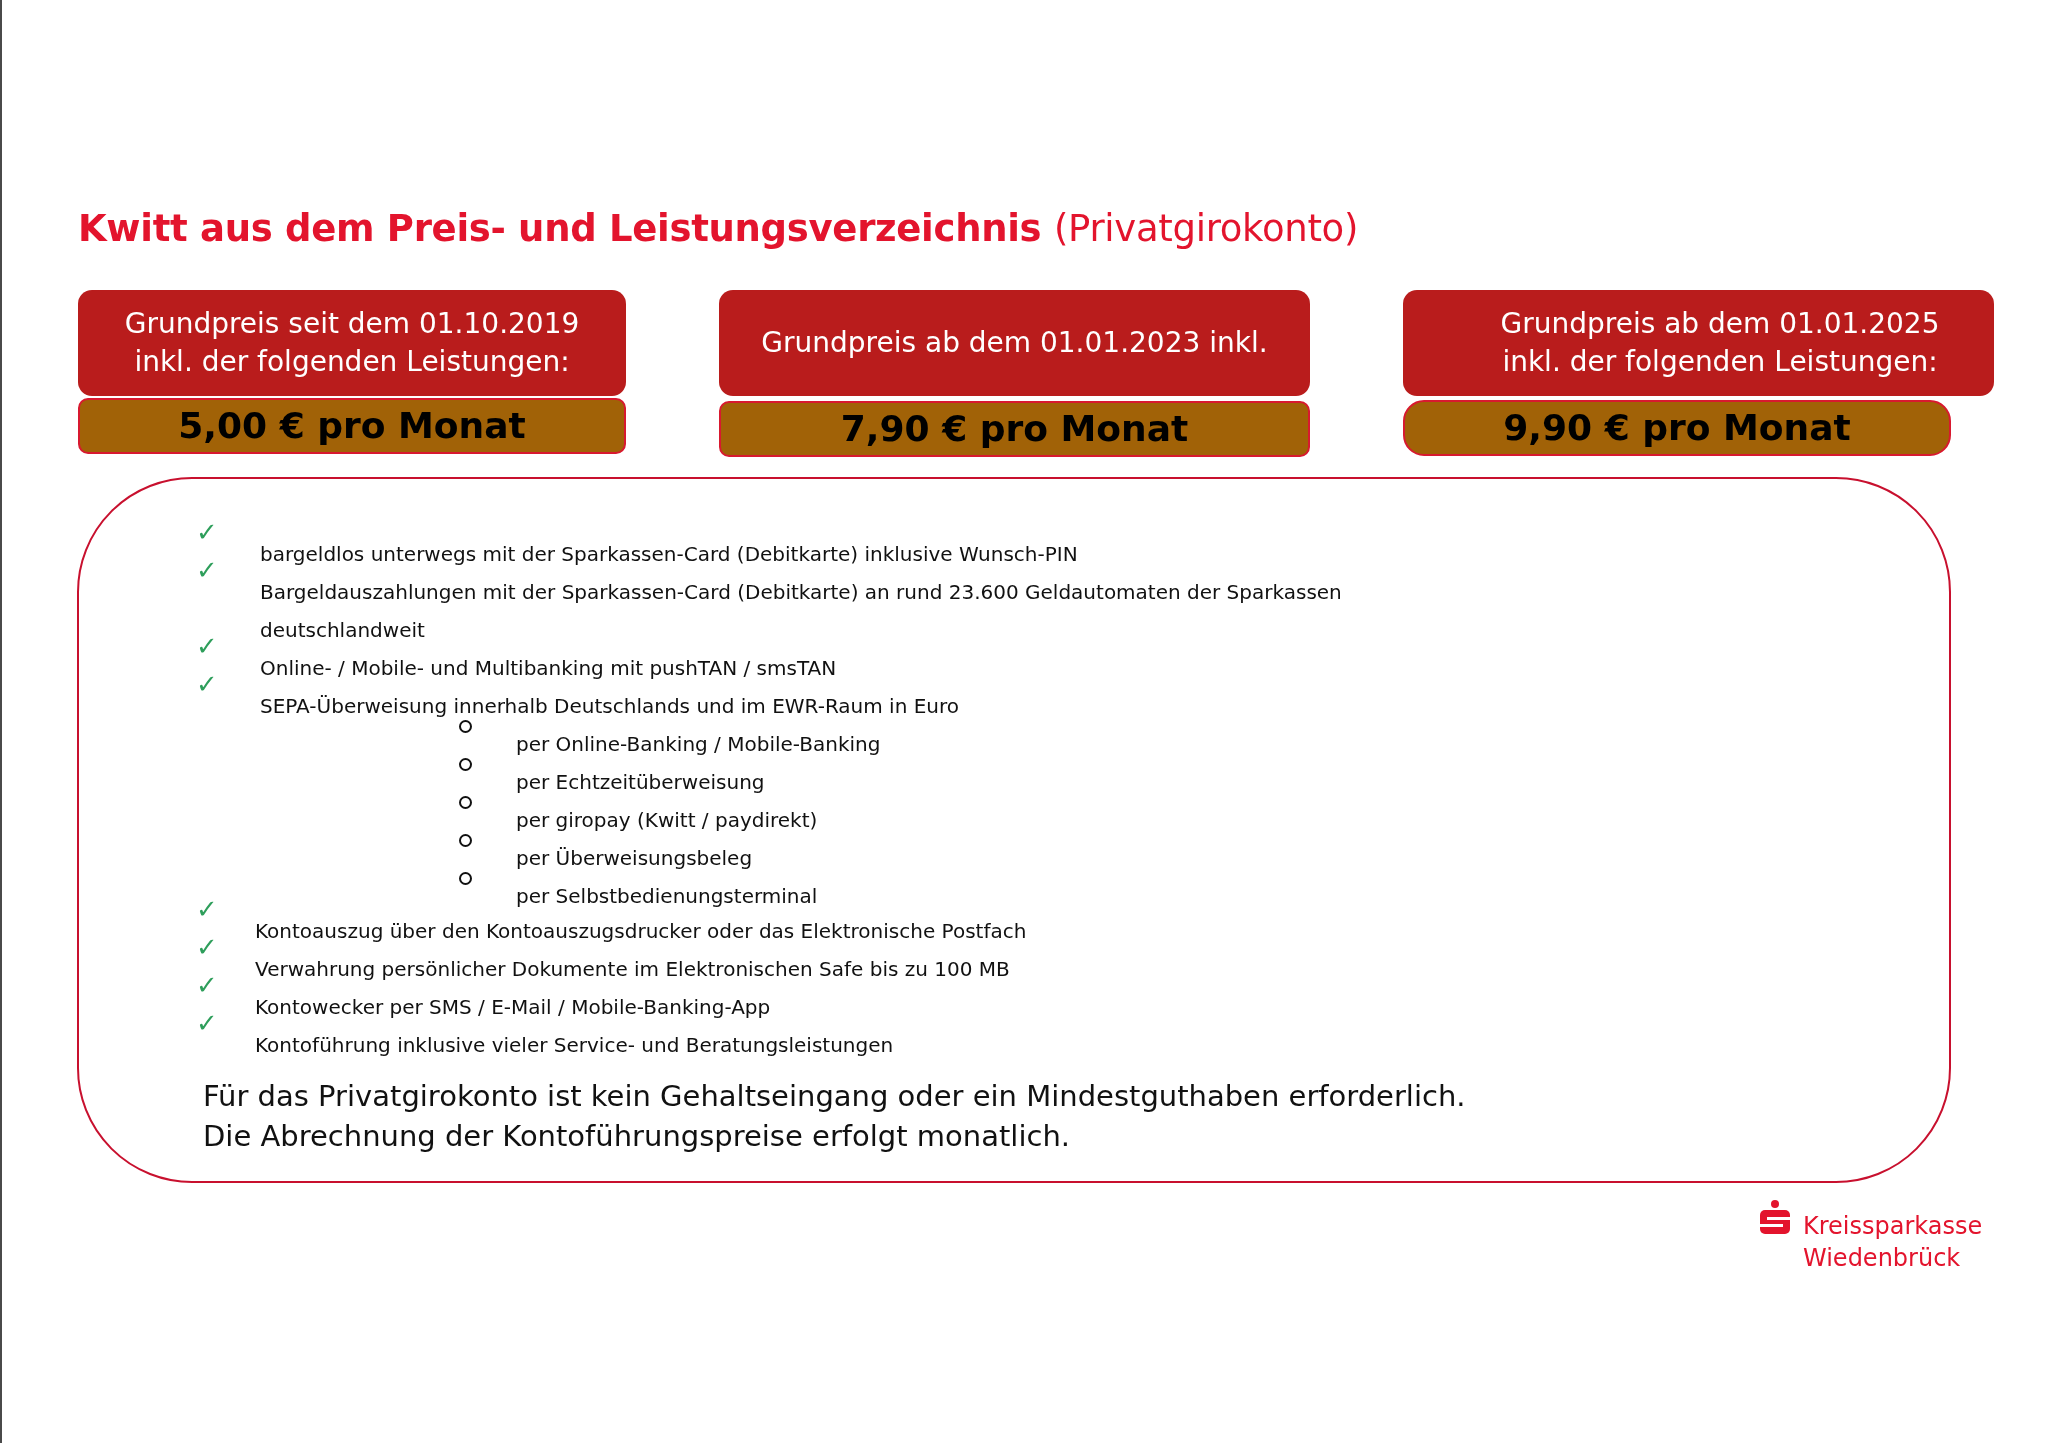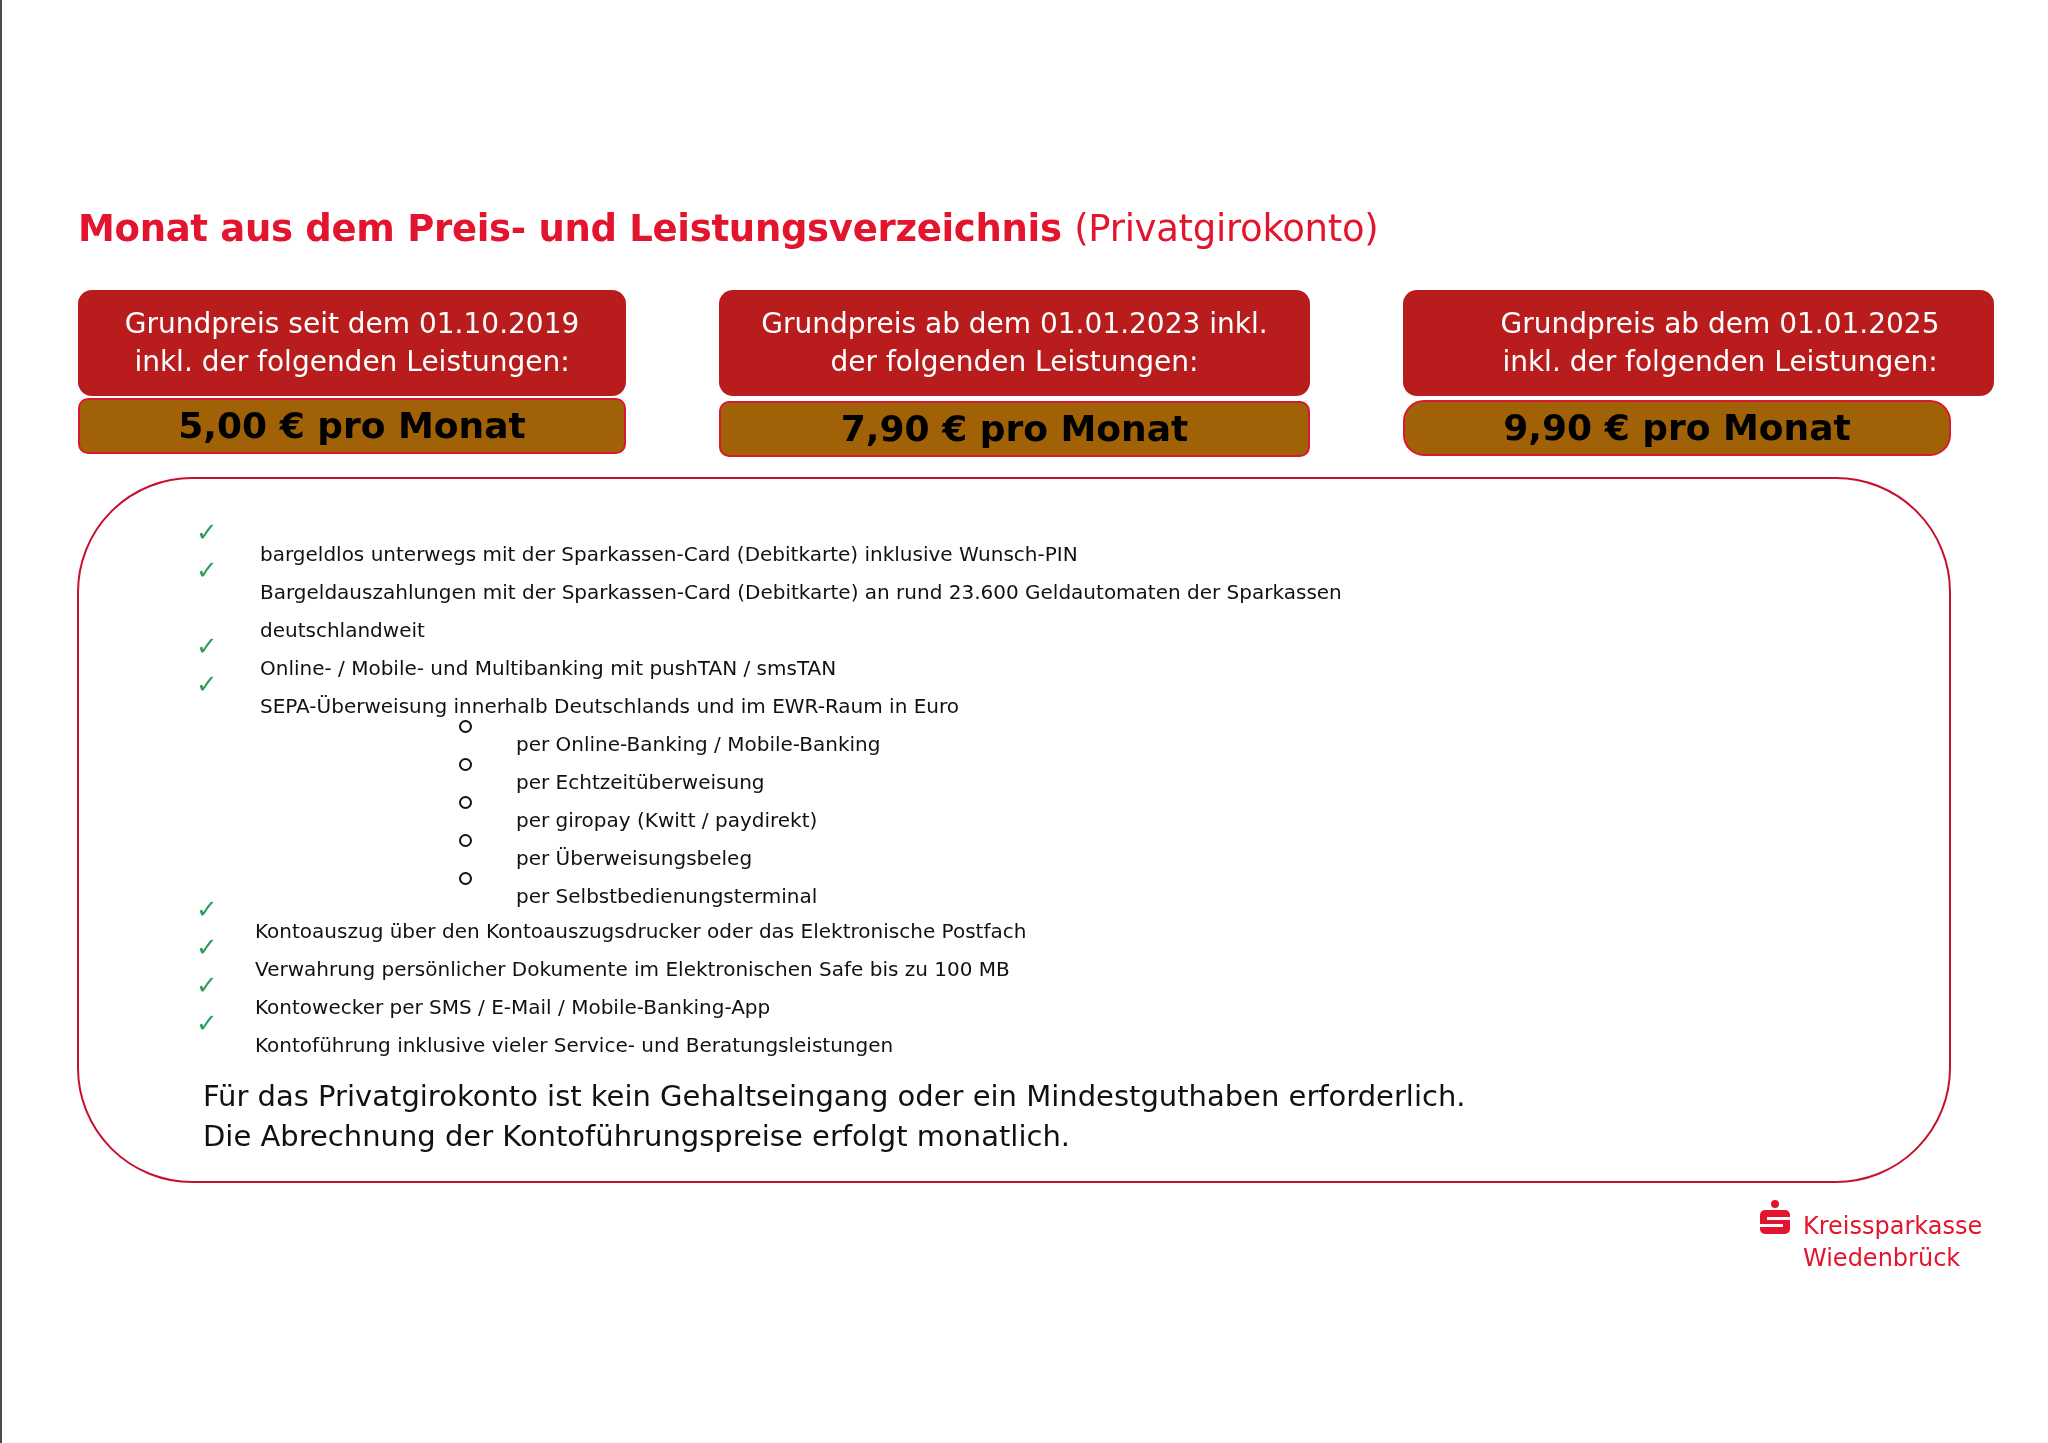--- a/index.html
+++ b/index.html
@@ -63,29 +63,28 @@
   .logo-text {
     position: absolute; left: 43px; top: 10px; color: #e3142d;
     font-size: 24px; line-height: 32px; white-space: nowrap;
   }
 </style>
 </head>
 <body>
 
 <div class="left-edge"></div>
 
-<h1 class="title"><span>Monat aus dem Preis- und Leistungsverzeichnis</span> <span class="sub">(Privatgirokonto)</span></h1>
+<h1 class="title"><span>Kwitt aus dem Preis- und Leistungsverzeichnis</span> <span class="sub">(Privatgirokonto)</span></h1>
 
 <div class="head-box" id="hb1">
   <div>Grundpreis seit dem 01.10.2019</div>
   <div>inkl. der folgenden Leistungen:</div>
 </div>
 <div class="head-box" id="hb2">
   <div>Grundpreis ab dem 01.01.2023 inkl.</div>
-  <div>der folgenden Leistungen:</div>
 </div>
 <div class="head-box" id="hb3">
   <div>Grundpreis ab dem 01.01.2025</div>
   <div>inkl. der folgenden Leistungen:</div>
 </div>
 
 <div class="price-box" id="pb1">5,00 € pro Monat</div>
 <div class="price-box" id="pb2">7,90 € pro Monat</div>
 <div class="price-box" id="pb3">9,90 € pro Monat</div>
 

